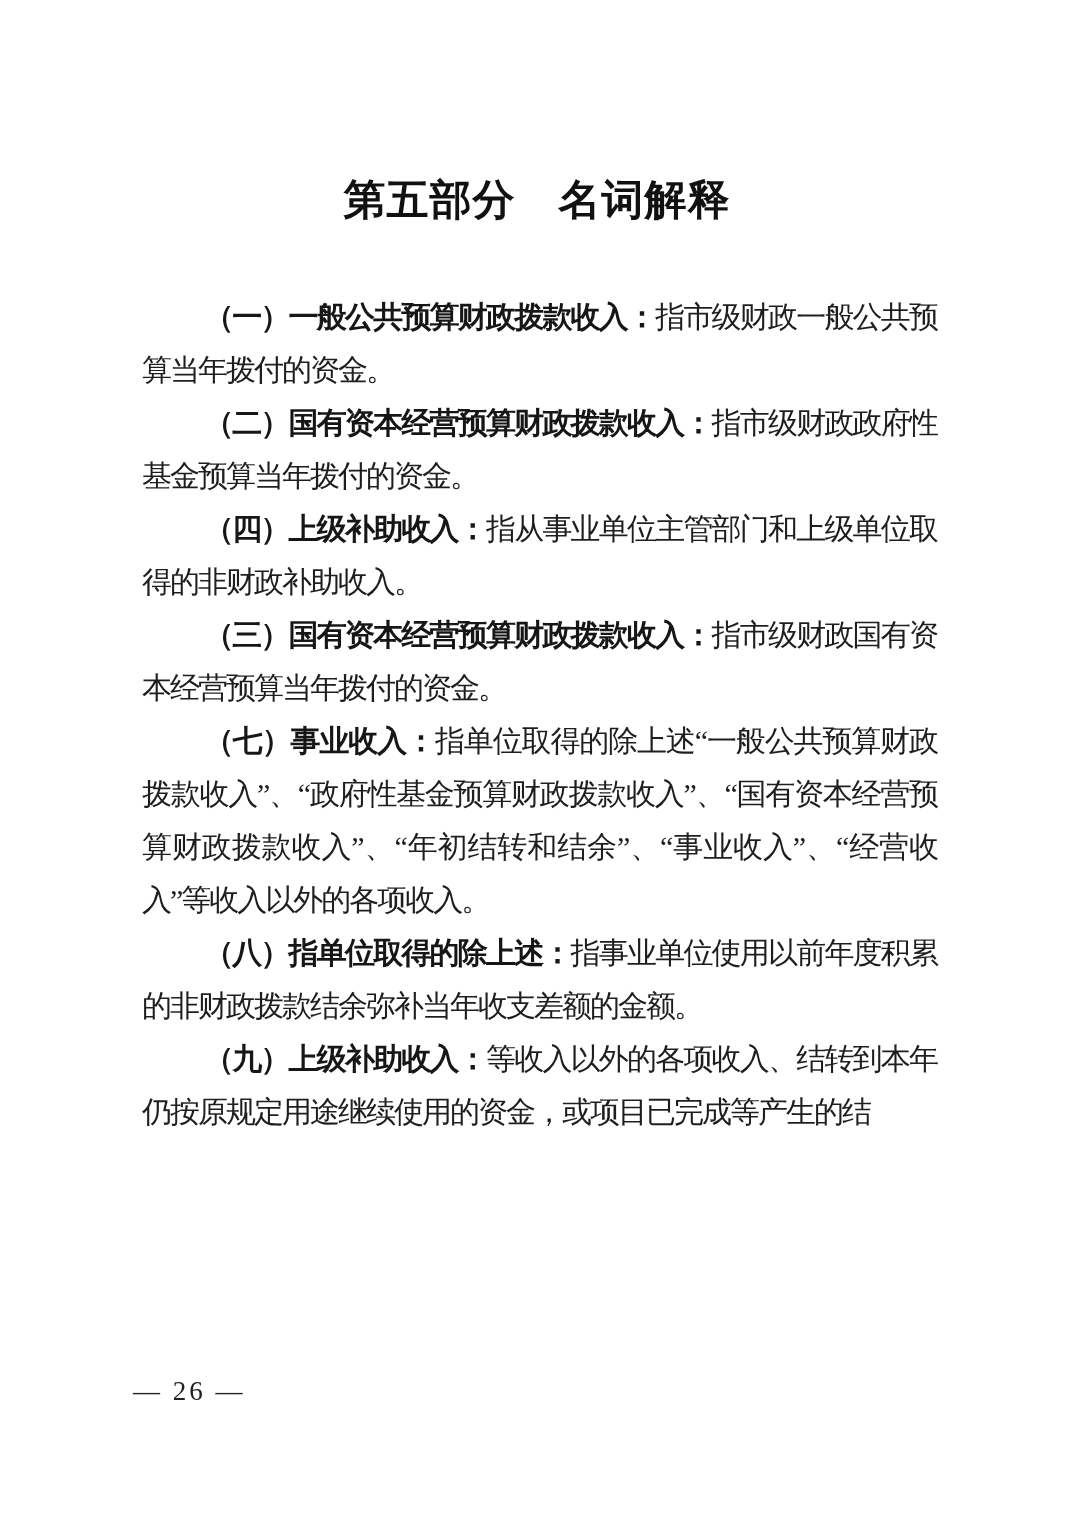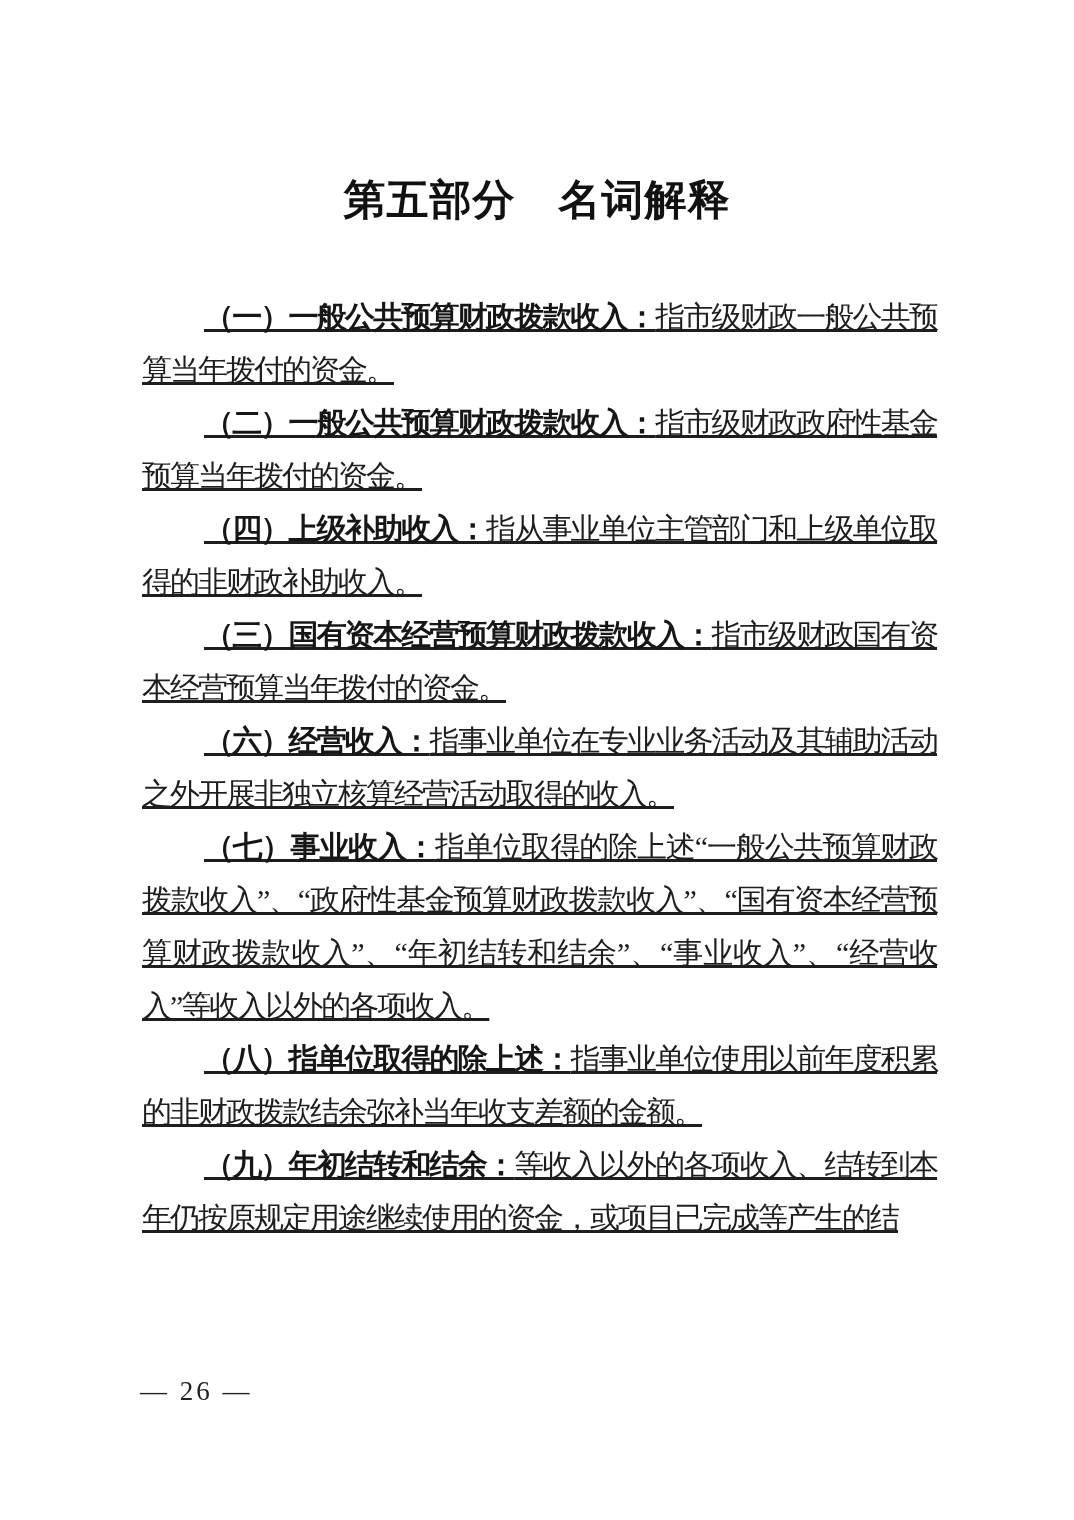--- a/index.html
+++ b/index.html
@@ -36,58 +36,56 @@
   }
   .content p {
     margin: 0;
     font-size: 30px;
     letter-spacing: -2px;
     line-height: 53px;
     text-align: justify;
     text-justify: inter-character;
     text-indent: 62px;
     color: #1e1e1e;
-    text-decoration: underline;
   }
   .content p b {
     font-weight: bold;
     color: #161616;
   }
   .page-number {
     position: absolute;
-    left: 140px;
+    left: 133px;
     top: 1376px;
     font-size: 27px;
     letter-spacing: 3px;
     color: #222222;
   }
 </style>
 </head>
 <body>
 
 <div class="doc">
 
   <h1 class="title">第五部分　名词解释</h1>
 
   <div class="content">
 
     <p><b>（一）一般公共预算财政拨款收入：</b><span>指市级财政一般公共预算当年拨付的资金。</span></p>
 
-    <p><b>（二）一般公共预算财政拨款收入：</b><span>指市级财政政府性基金预算当年拨付的资金。</span></p>
+    <p><b>（二）国有资本经营预算财政拨款收入：</b><span>指市级财政政府性基金预算当年拨付的资金。</span></p>
 
     <p><b>（四）上级补助收入：</b><span>指从事业单位主管部门和上级单位取得的非财政补助收入。</span></p>
 
     <p><b>（三）国有资本经营预算财政拨款收入：</b><span>指市级财政国有资本经营预算当年拨付的资金。</span></p>
 
 
-    <p><b>（六）经营收入：</b><span>指事业单位在专业业务活动及其辅助活动之外开展非独立核算经营活动取得的收入。</span></p>
 
     <p><b>（七）事业收入：</b><span>指单位取得的除上述“一般公共预算财政拨款收入”、“政府性基金预算财政拨款收入”、“国有资本经营预算财政拨款收入”、“年初结转和结余”、“事业收入”、“经营收入”等收入以外的各项收入。</span></p>
 
     <p><b>（八）指单位取得的除上述：</b><span>指事业单位使用以前年度积累的非财政拨款结余弥补当年收支差额的金额。</span></p>
 
-    <p><b>（九）年初结转和结余：</b><span>等收入以外的各项收入、结转到本年仍按原规定用途继续使用的资金，或项目已完成等产生的结</span></p>
+    <p><b>（九）上级补助收入：</b><span>等收入以外的各项收入、结转到本年仍按原规定用途继续使用的资金，或项目已完成等产生的结</span></p>
 
   </div>
 
   <div class="page-number">— 26 —</div>
 
 </div>
 
 </body></html>

